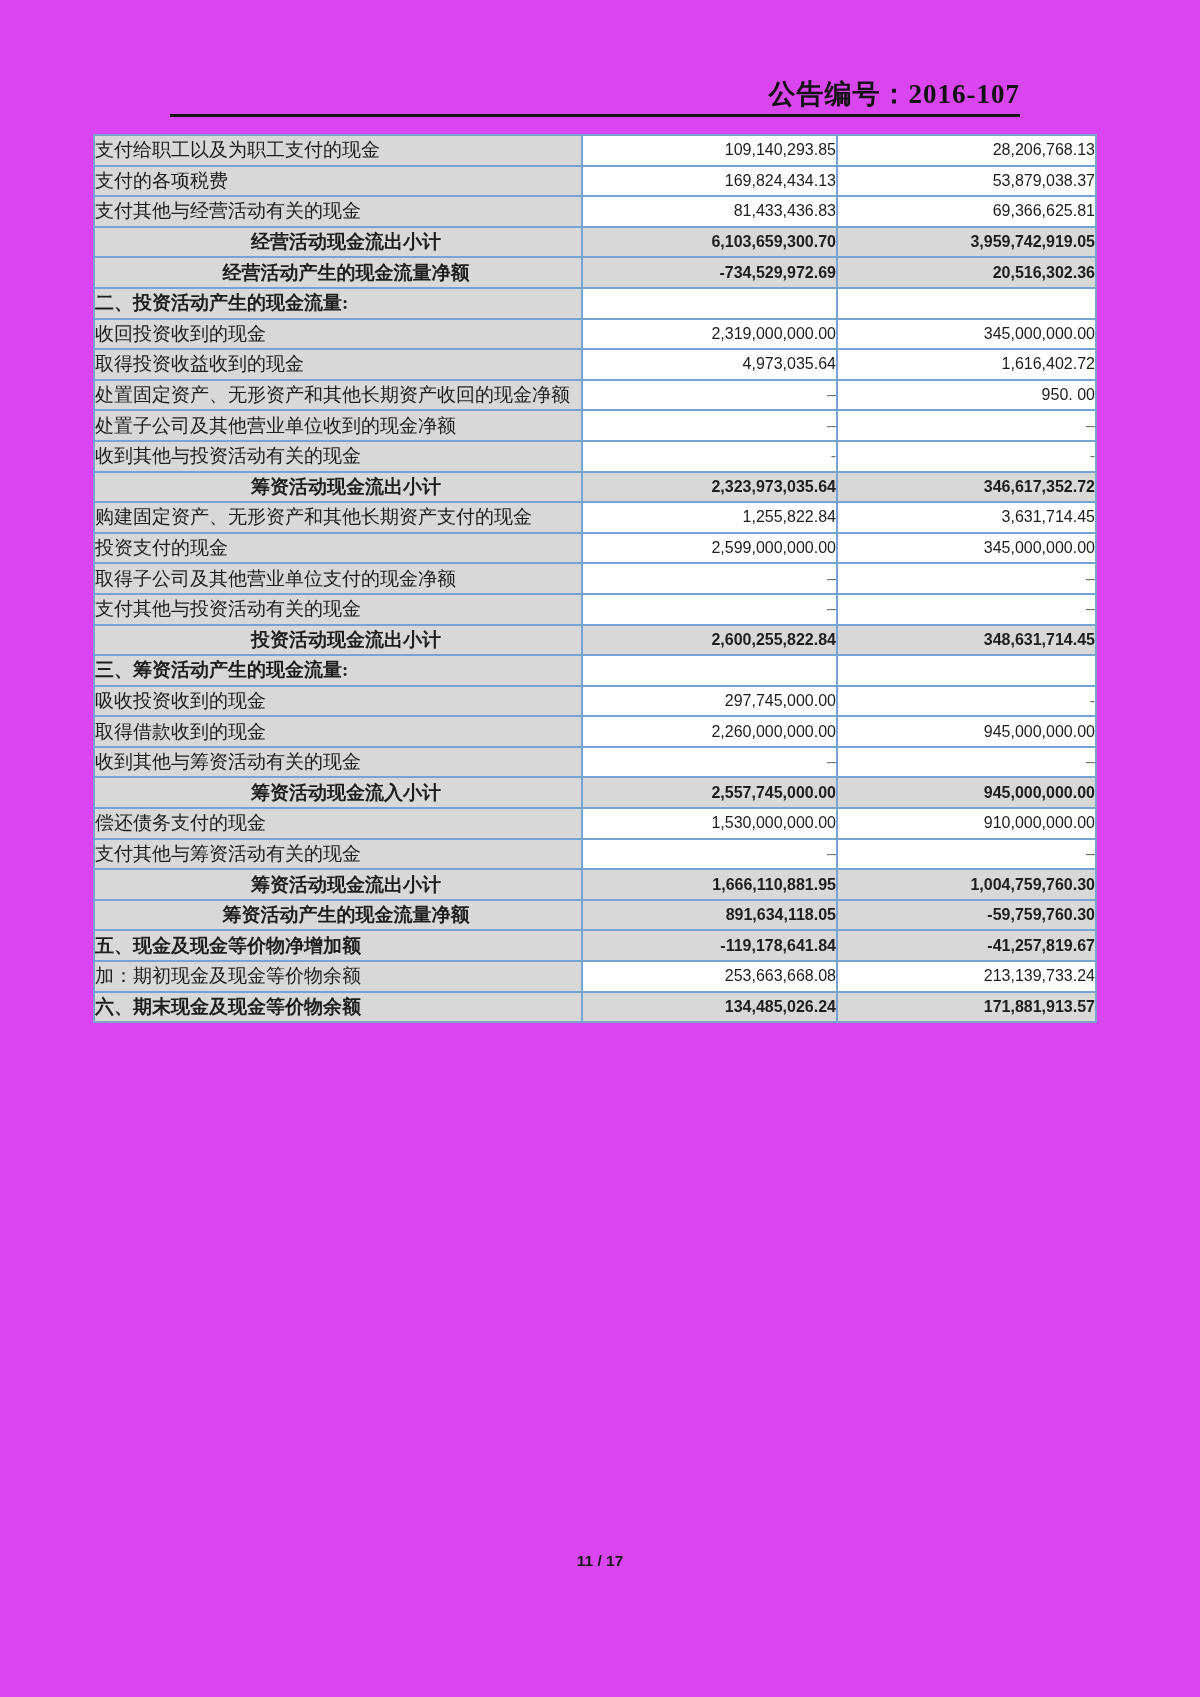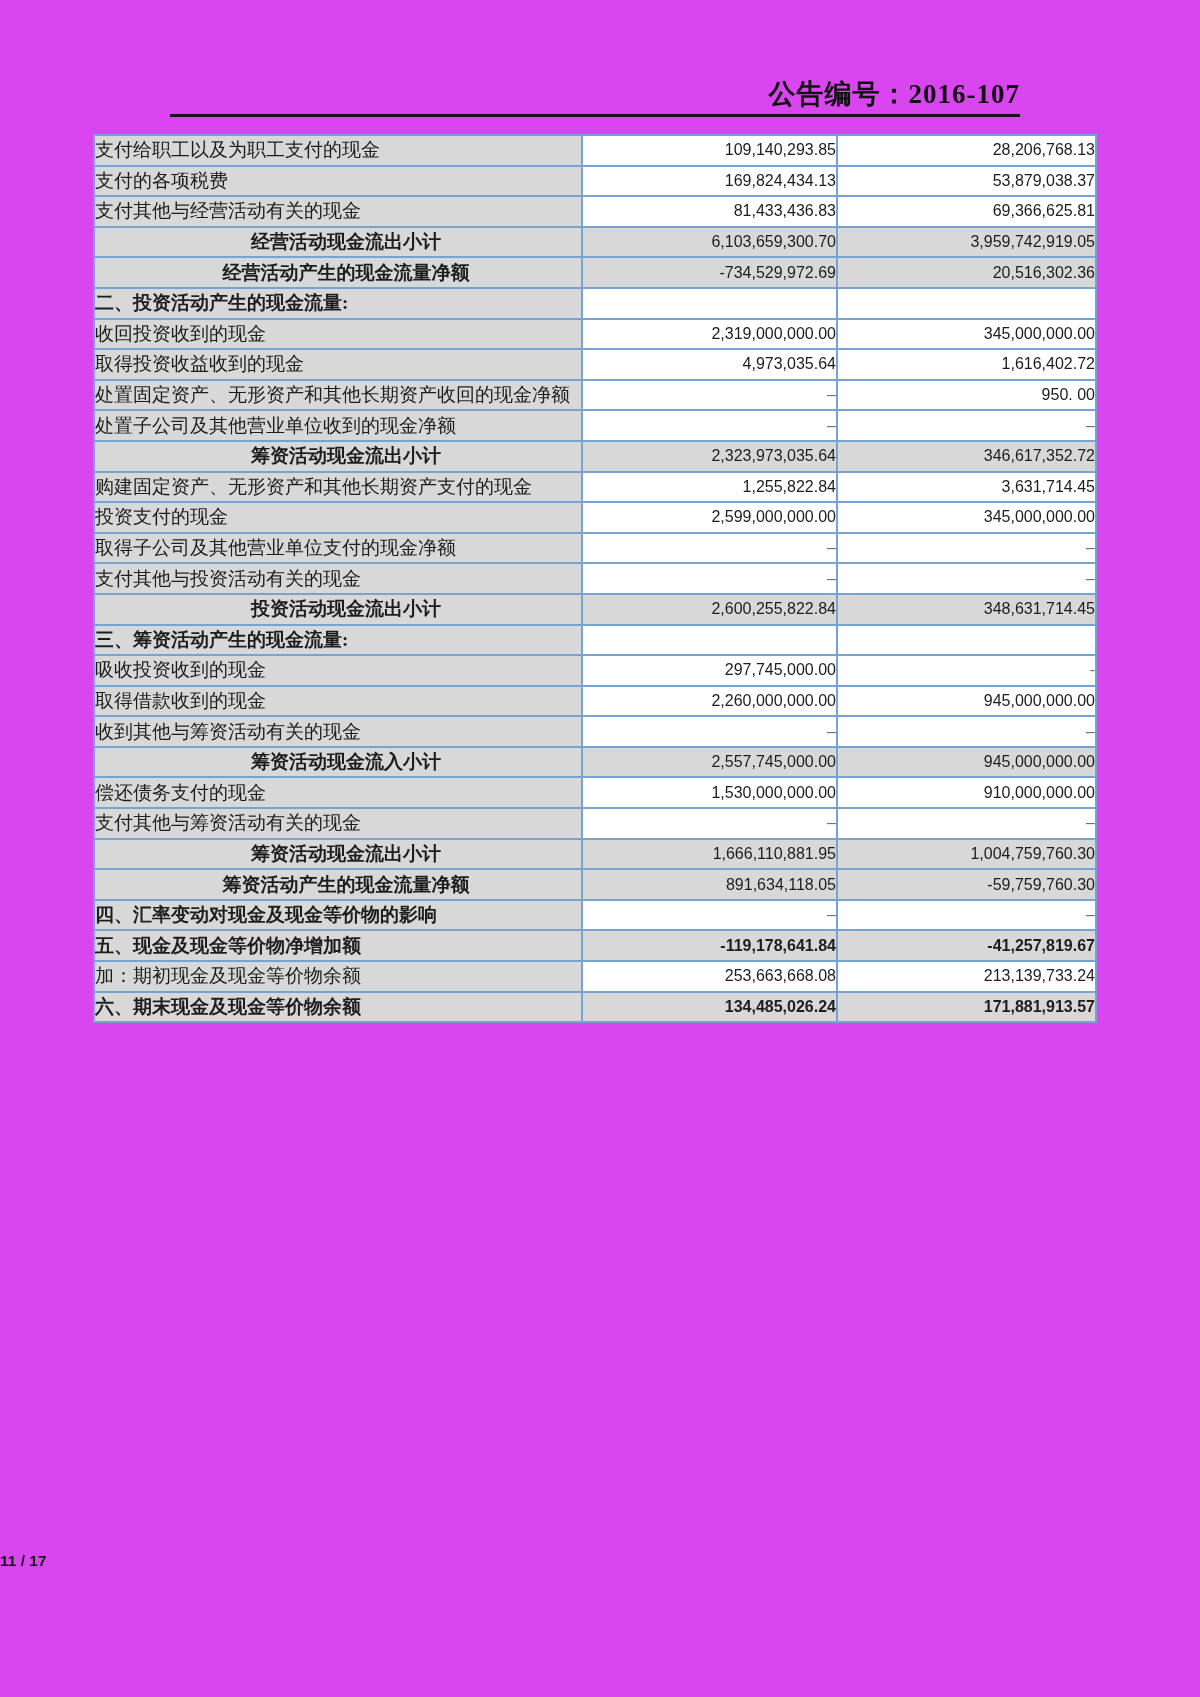--- a/index.html
+++ b/index.html
@@ -28,28 +28,28 @@
   td.lbl{
     font-family:"Liberation Serif","DejaVu Serif",serif;
     font-size:19px;text-align:left;padding-left:9px;padding-right:4px;
     background:var(--shade,#d8d8d8);
   }
   td.num{
     font-family:"Liberation Sans","DejaVu Sans",sans-serif;
     font-size:16px;text-align:right;padding-right:10px;background:#ffffff;
   }
   tr.total td.lbl{text-align:center;font-weight:700;padding-left:16px;}
-  tr.total td.num{background:var(--shade,#d8d8d8);font-weight:400;}
+  tr.total td.num{background:var(--shade,#d8d8d8);font-weight:700;}
   tr.section td.lbl{font-weight:700;}
   tr.boldleft td.lbl{font-weight:700;}
   tr.boldrow td.lbl{font-weight:700;}
   tr.boldrow td.num{background:var(--shade,#d8d8d8);font-weight:700;}
   td.num.muted{color:#6e6e6e;}
   .footer{
-    position:absolute;left:0;right:0;top:1552px;text-align:left;
+    position:absolute;left:0;right:0;top:1552px;text-align:center;
     font-family:"Liberation Sans","DejaVu Sans",sans-serif;
     font-weight:700;font-size:15.5px;color:#1a1a1a;
   }
 </style>
 </head>
 <body>
 
 <div class="page">
   <div class="doc-number">公告编号：2016-107</div>
   <div class="header-rule"></div>
@@ -104,20 +104,25 @@
         <tr class="item">
           <td class="lbl">处置固定资产、无形资产和其他长期资产收回的现金净额</td>
           <td class="num muted">–</td>
           <td class="num">950. 00</td>
         </tr>
         <tr class="item">
           <td class="lbl">处置子公司及其他营业单位收到的现金净额</td>
           <td class="num muted">–</td>
           <td class="num muted">–</td>
         </tr>
+        <tr class="item">
+          <td class="lbl">收到其他与投资活动有关的现金</td>
+          <td class="num muted">-</td>
+          <td class="num muted">-</td>
+        </tr>
         <tr class="total">
           <td class="lbl">筹资活动现金流出小计</td>
           <td class="num">2,323,973,035.64</td>
           <td class="num">346,617,352.72</td>
         </tr>
         <tr class="item">
           <td class="lbl">购建固定资产、无形资产和其他长期资产支付的现金</td>
           <td class="num">1,255,822.84</td>
           <td class="num">3,631,714.45</td>
         </tr>
@@ -178,25 +183,20 @@
         </tr>
         <tr class="total">
           <td class="lbl">筹资活动现金流出小计</td>
           <td class="num">1,666,110,881.95</td>
           <td class="num">1,004,759,760.30</td>
         </tr>
         <tr class="total">
           <td class="lbl">筹资活动产生的现金流量净额</td>
           <td class="num">891,634,118.05</td>
           <td class="num">-59,759,760.30</td>
-        </tr>
-        <tr class="boldleft">
-          <td class="lbl">四、汇率变动对现金及现金等价物的影响</td>
-          <td class="num muted">–</td>
-          <td class="num muted">–</td>
         </tr>
         <tr class="boldrow">
           <td class="lbl">五、现金及现金等价物净增加额</td>
           <td class="num">-119,178,641.84</td>
           <td class="num">-41,257,819.67</td>
         </tr>
         <tr class="item">
           <td class="lbl">加：期初现金及现金等价物余额</td>
           <td class="num">253,663,668.08</td>
           <td class="num">213,139,733.24</td>

